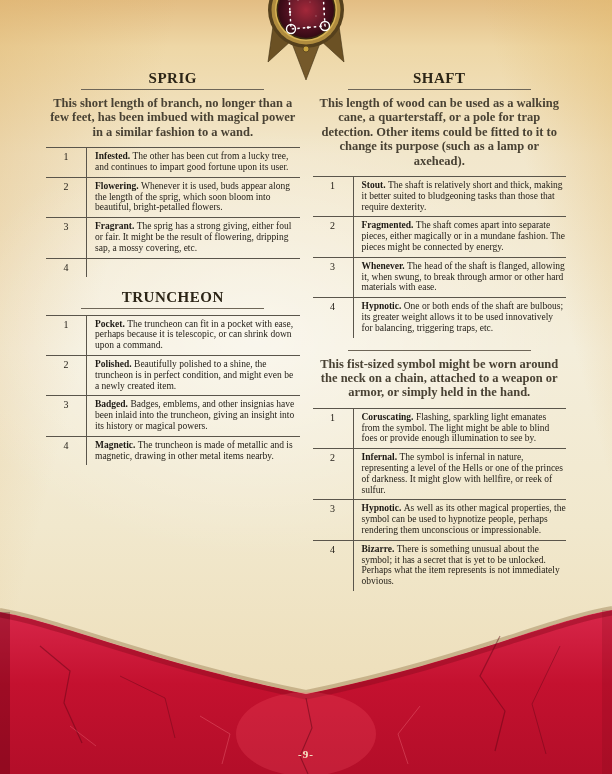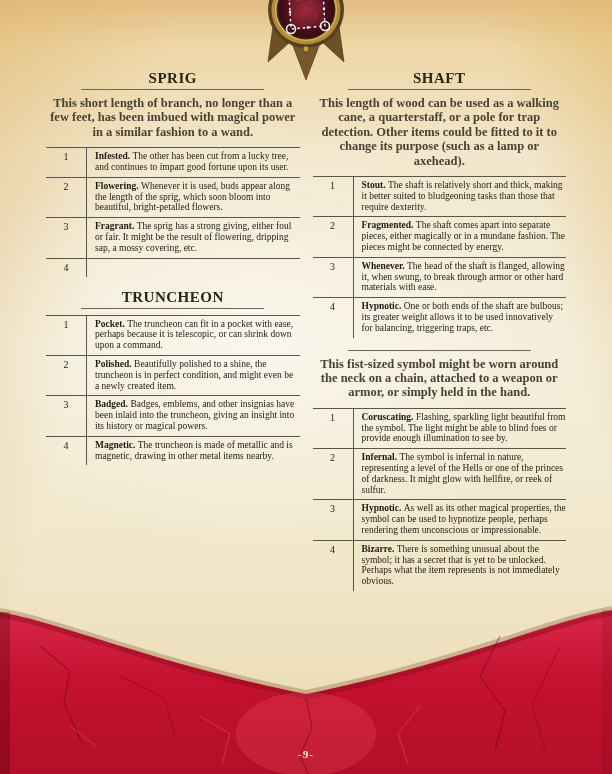--- a/index.html
+++ b/index.html
@@ -188,21 +188,21 @@
 </div>
   </div>
 
   <div class="section">
     <hr class="sec-rule">
     <p class="sec-intro">This fist-sized symbol might be worn around the neck on a chain, attached to a weapon or armor, or simply held in the hand.</p>
     <div class="d4-table">
   <div class="d4-row">
     <div class="roll">1</div>
     <div class="desc">
-      <span class="lbl">Coruscating. </span><span>Flashing, sparkling light beautiful from the symbol. The light might be able to blind foes or provide enough illumination to see by.</span>
+      <span class="lbl">Coruscating. </span><span>Flashing, sparkling light emanates from the symbol. The light might be able to blind foes or provide enough illumination to see by.</span>
     </div>
   </div>
 
   <div class="d4-row">
     <div class="roll">2</div>
     <div class="desc">
       <span class="lbl">Infernal. </span><span>The symbol is infernal in nature, representing a level of the Hells or one of the princes of darkness. It might glow with hellfire, or reek of sulfur.</span>
     </div>
   </div>
 

